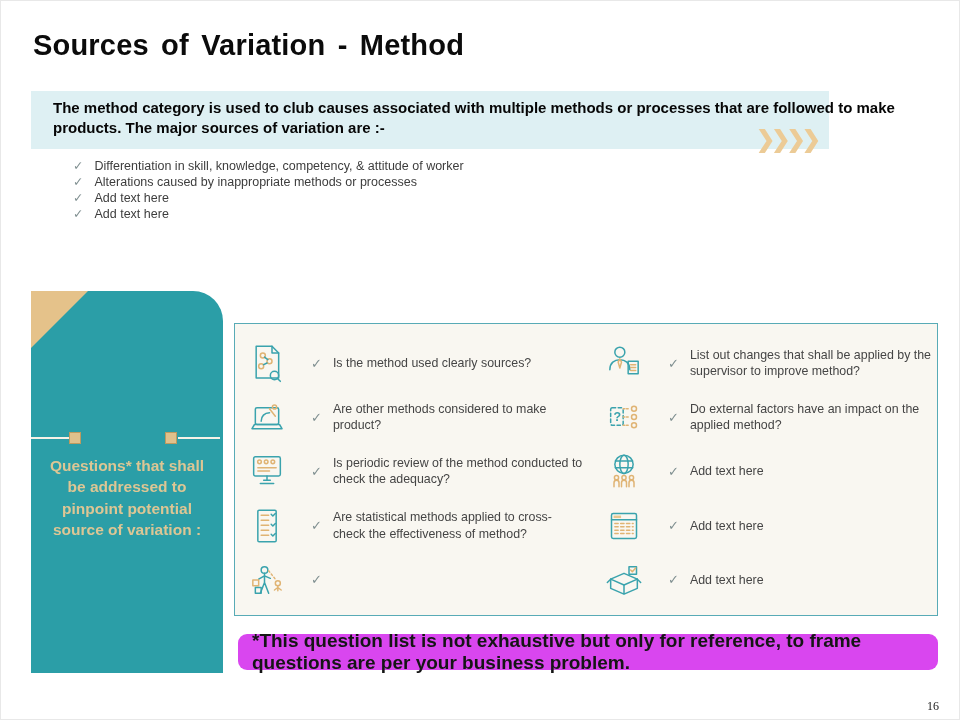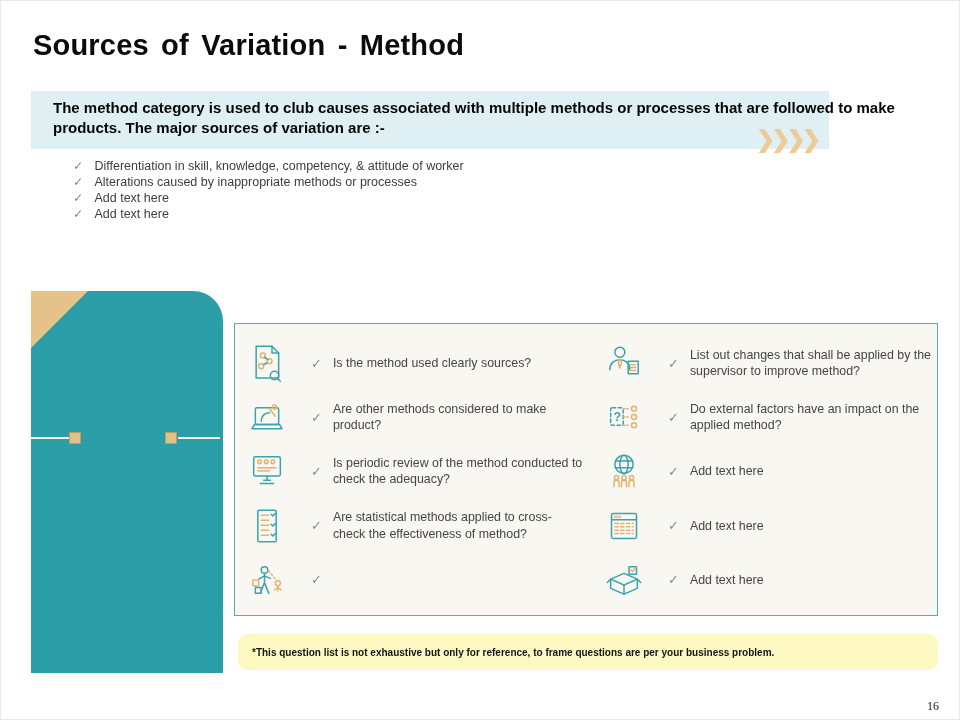--- a/index.html
+++ b/index.html
@@ -42,22 +42,22 @@
   .q-icon{width:40px;height:40px;flex:0 0 40px;margin-right:24px;}
   .q-icon svg{width:100%;height:100%;display:block;}
   .q-icon path,.q-icon circle,.q-icon rect,.q-icon ellipse{
        fill:none;stroke-width:1.8;stroke-linecap:round;stroke-linejoin:round;}
   .t{stroke:#3aa3ad;} .g{stroke:#e0b474;} .gf{fill:#e8c88e !important;stroke:none !important;}
   .q-icon text{fill:#3aa3ad;stroke:none;font-weight:bold;font-family:"Liberation Sans",sans-serif;}
   .q-chk{color:#7f8f90;font-size:13px;margin-right:11px;flex:0 0 auto;}
   .q-text{font-size:12.4px;color:#454545;line-height:1.32;max-width:250px;}
 
   .footnote{position:absolute;left:237px;top:633px;width:700px;height:36px;
-       background:#fef9c3;border-radius:9px;display:flex;align-items:center;
-       padding-left:14px;box-sizing:border-box;font-size:10px;font-weight:bold;color:#151515;}
+       background:#d946ef;border-radius:9px;display:flex;align-items:center;
+       padding-left:14px;box-sizing:border-box;font-size:19px;font-weight:bold;color:#151515;}
 
   .page-num{position:absolute;right:20px;bottom:5px;font-family:"Liberation Serif",serif;
        font-size:12px;color:#1a1a1a;}
 </style>
 </head>
 <body>
 
 <div class="slide">
 
   <div class="title">Sources of Variation - Method</div>
@@ -87,20 +87,21 @@
   </div>
 
   <div class="card">
     <div class="card-corner"></div>
     <div class="card-divider">
       <div class="seg-l"></div>
       <div class="dsq s1"></div>
       <div class="dsq s2"></div>
       <div class="seg-r"></div>
     </div>
+    <div class="card-title">Questions* that shall be addressed to pinpoint potential source of variation :</div>
   </div>
 
   <div class="panel">
 
     <div class="q-row">
       <span class="q-icon">
         <svg viewBox="0 0 48 48">
           <path class="t" d="M11 4h19l8 8v30H11z"></path>
             <path class="t" d="M30 4v8h8"></path>
           <circle class="g" cx="19" cy="15" r="3"></circle>

